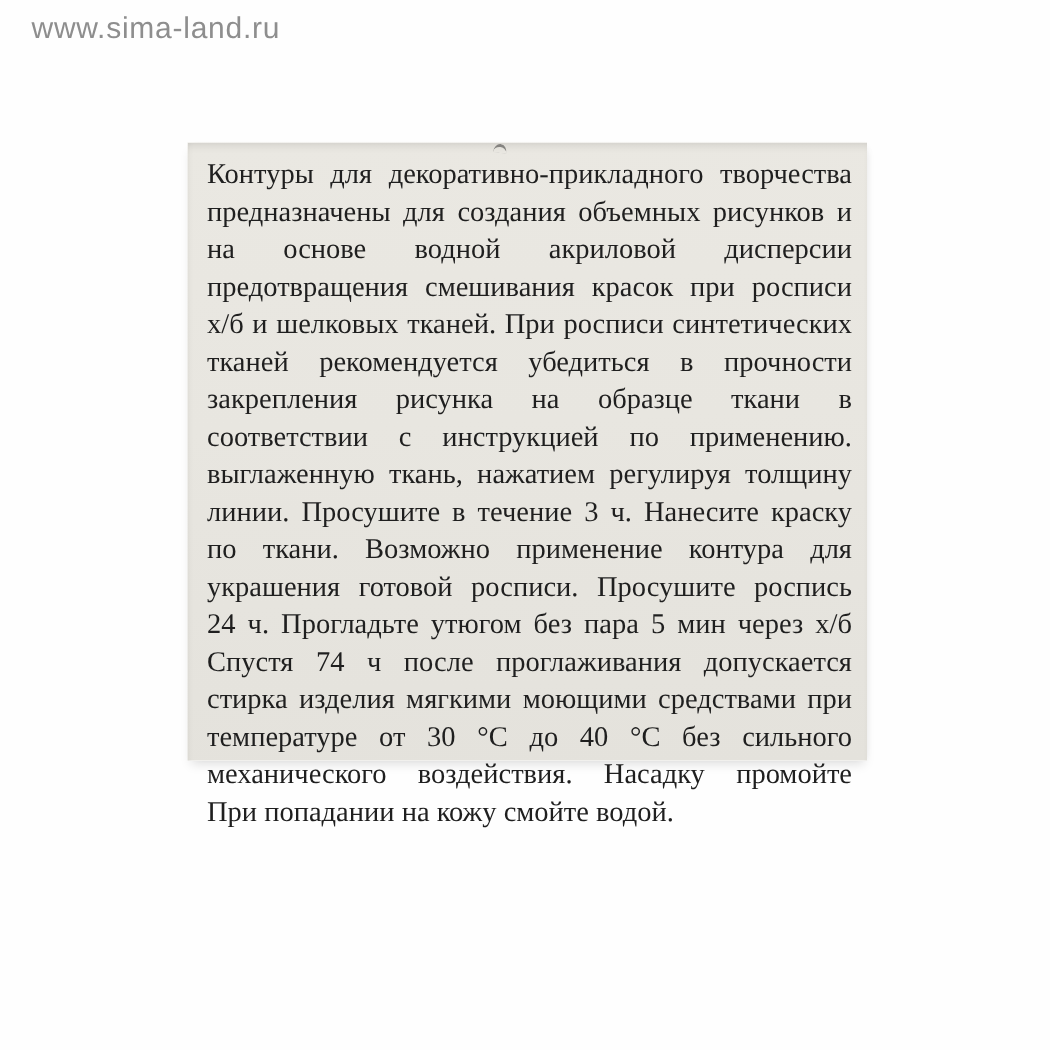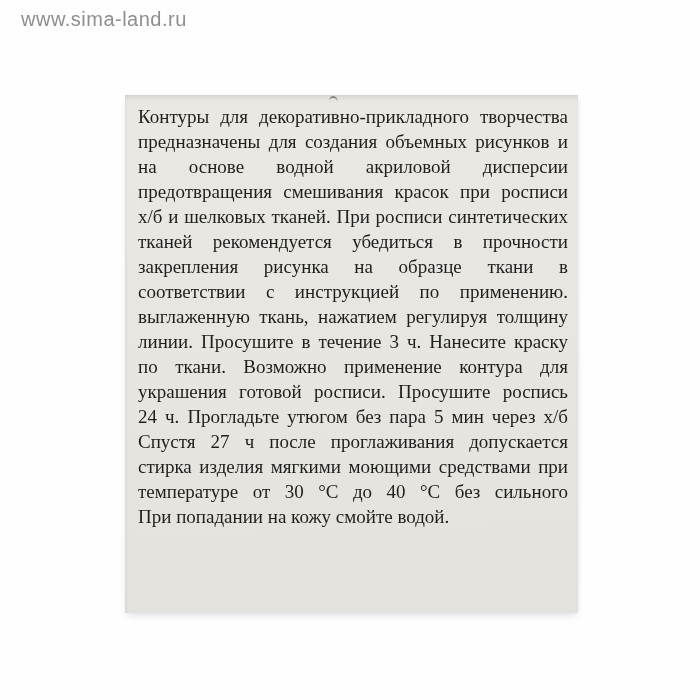--- a/index.html
+++ b/index.html
@@ -22,21 +22,21 @@
     letter-spacing: 0.5px;
     color: var(--watermark-color, #8e8e8e);
     font-family: "Liberation Sans", "DejaVu Sans", sans-serif;
     user-select: none;
   }
   .label {
     position: absolute;
     left: 125px;
     top: 95px;
     width: 453px;
-    height: 518px;
+    height: 412px;
     box-sizing: border-box;
     padding: 9px 10px 14px 13px;
     background: linear-gradient(178deg,
       #eae8e2 0%,
       var(--label-bg, #e8e6e0) 45%,
       #e4e2dc 100%);
     box-shadow:
       inset 0 5px 7px -5px rgba(0,0,0,0.18),
       inset 4px 0 6px -5px rgba(0,0,0,0.08),
       0 4px 7px -2px rgba(0,0,0,0.13),
@@ -85,18 +85,19 @@
       <div class="line">предотвращения смешивания красок при росписи</div>
       <div class="line">х/б и шелковых тканей. При росписи синтетических</div>
       <div class="line">тканей рекомендуется убедиться в прочности</div>
       <div class="line">закрепления рисунка на образце ткани в</div>
       <div class="line">соответствии с инструкцией по применению.</div>
       <div class="line">выглаженную ткань, нажатием регулируя толщину</div>
       <div class="line">линии. Просушите в течение 3 ч. Нанесите краску</div>
       <div class="line">по ткани. Возможно применение контура для</div>
       <div class="line">украшения готовой росписи. Просушите роспись</div>
       <div class="line">24 ч. Прогладьте утюгом без пара 5 мин через х/б</div>
-      <div class="line">Спустя 27 ч после проглаживания допускается</div>
+      <div class="line">Спустя 74 ч после проглаживания допускается</div>
       <div class="line">стирка изделия мягкими моющими средствами при</div>
       <div class="line">температуре от 30 °С до 40 °С без сильного</div>
+      <div class="line">механического воздействия. Насадку промойте</div>
       <div class="line last">При попадании на кожу смойте водой.</div>
     </div>
 </div>
 
 </body></html>

